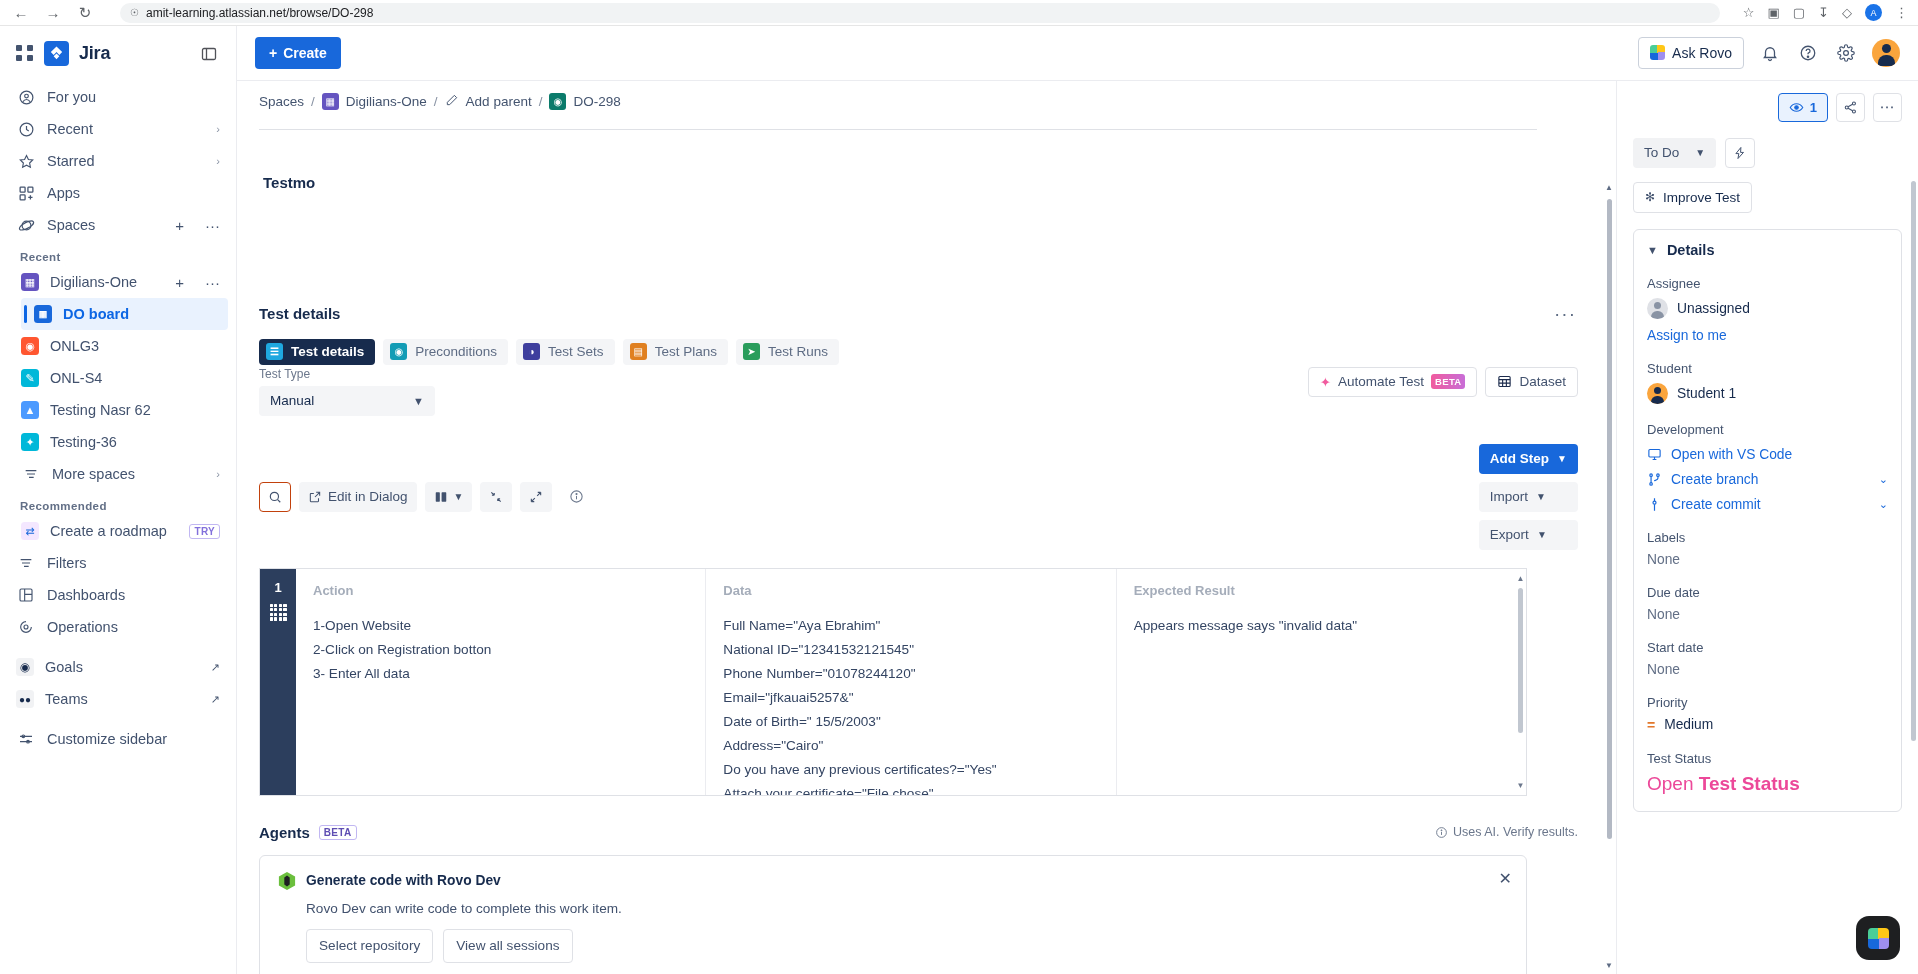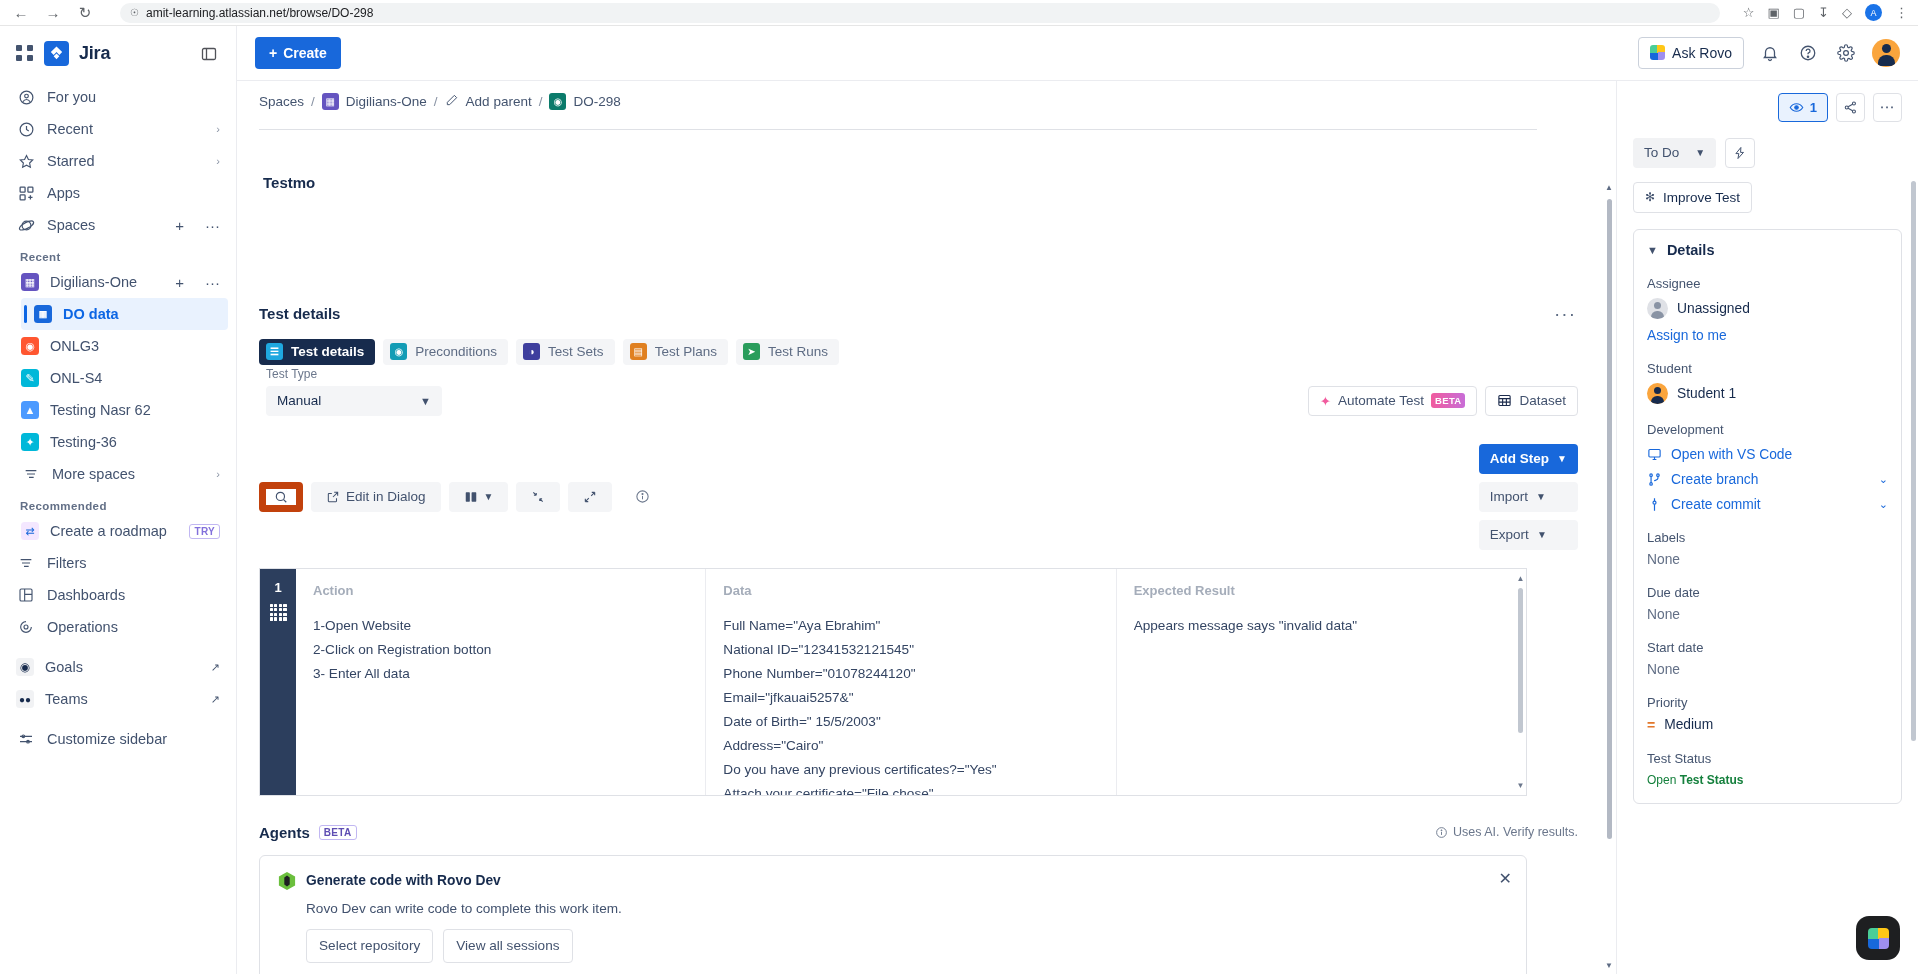--- a/index.html
+++ b/index.html
@@ -133,40 +133,40 @@
   .tab {
     display: flex; align-items: center; gap: 8px; height: 26px; padding: 0 11px 0 7px;
     border-radius: 4px; background: #F4F5F7; font-size: 13.5px; color: #5E6C84; cursor: pointer;
   }
   .tab.active { background: #172B4D; color: #fff; font-weight: 600; }
   .tab-ico { width: 17px; height: 17px; border-radius: 3px; display:flex; align-items:center;
     justify-content:center; font-size: 10px; color: #fff; flex: 0 0 17px;}
 
   .repo-line { text-align: right; font-size: 12.5px; color: #5E6C84; margin-top: 20px; padding-right: 16px; }
 
-  .ttype-row { display: flex; align-items: flex-end; margin-top: 2px; margin-left: 7px; }
+  .ttype-row { display: flex; align-items: flex-start; margin-top: 2px; }
   .ttype-label { font-size: 12px; color: #6B778C; margin-bottom: 5px; }
   .select {
     width: 176px; height: 30px; border: 1px solid transparent; background: #F4F5F7;
     border-radius: 4px; display: flex; align-items: center; padding: 0 10px; font-size: 13.5px;
     color: #172B4D; cursor: pointer;
   }
   .select .chev { margin-left: auto; color: #42526E; font-size: 11px; }
   .ttype-right { margin-left: auto; display: flex; gap: 8px; padding-right: 16px;}
   .ghost-btn {
     height: 30px; border: 1px solid #DFE1E6; background: #fff; border-radius: 4px;
     display: flex; align-items: center; gap: 7px; padding: 0 11px; font-size: 13.5px;
     color: #42526E; cursor: pointer; font-family: inherit;
   }
   .beta-pill { font-size: 9.5px; font-weight: 700; color: #fff; background: linear-gradient(90deg,#F15B9E,#C86DD7);
     border-radius: 3px; padding: 2px 4px; letter-spacing:.3px;}
 
   .tool-row { display: flex; align-items: center; gap: 8px; margin-top: 28px; }
   .icon-btn {
-    height: 30px; min-width: 30px; border: 7px solid #c2410c; background: #fff; border-radius: 4px;
+    height: 30px; min-width: 30px; border: 1px solid #c2410c; background: #fff; border-radius: 4px;
     display: flex; align-items: center; justify-content: center; gap: 6px; padding: 0 8px;
     font-size: 13.5px; color: #42526E; cursor: pointer; font-family: inherit;
   }
   .icon-btn.flat { border-color: transparent; background: #F4F5F7; }
   .icon-btn.plain { border-color: transparent; background: transparent; }
   .tool-right { margin-left: auto; display: flex; gap: 8px; padding-right: 16px; flex-direction: column;}
   .primary-btn {
     height: 30px; background: #1868DB; color: #fff; border: none; border-radius: 4px;
     display: flex; align-items: center; gap: 8px; padding: 0 11px; font-size: 13.5px;
     font-weight: 600; cursor: pointer; font-family: inherit;
@@ -251,21 +251,21 @@
   .av-gray::before { content:''; position:absolute; width:7px;height:7px;border-radius:50%;background:#8993A4; left:7px; top:4px;}
   .av-gray::after { content:''; position:absolute; width:13px;height:8px;border-radius:6px 6px 0 0;background:#8993A4; left:4px; top:13px;}
   .av-orange { width: 21px; height: 21px; border-radius: 50%; background:#FAA53D; position:relative; overflow:hidden;}
   .av-orange::before { content:''; position:absolute; width:7px;height:7px;border-radius:50%;background:#172B4D; left:7px; top:4px;}
   .av-orange::after { content:''; position:absolute; width:13px;height:8px;border-radius:6px 6px 0 0;background:#172B4D; left:4px; top:13px;}
   .link { color: #1868DB; font-size: 13.8px; cursor: pointer; }
   .dev-link { display: flex; align-items: center; gap: 9px; color:#1868DB; font-size: 13.8px;
     margin-top: 10px; cursor: pointer; font-weight: 500;}
   .dev-link .dchev { margin-left: auto; font-size: 11px; }
   .prio-ico { color: #E2772B; font-weight: 900; font-size: 14px; letter-spacing:0; }
-  .ts-line { font-size: 12px; color:#15803d; margin-top: 7px; }
+  .ts-line { font-size: 19px; color:#ec4899; margin-top: 7px; }
   .ts-line b { font-weight: 700; }
 
   .rp-scroll { position: absolute; right: 2px; top: 100px; width: 5px; height: 560px;
     background: #C1C7D0; border-radius: 3px; }
 
   .rovo-fab {
     position: absolute; right: 18px; bottom: 14px; width: 44px; height: 44px; border-radius: 13px;
     background: #1E1F21; display: flex; align-items: center; justify-content: center; cursor: pointer;
   }
   .rovo-fab .rd { width: 21px; height: 21px; border-radius: 4px;
@@ -376,21 +376,21 @@
       <div class="nav-section">Recent</div>
 
       <div class="nav-item nav-sub">
         <span class="sq" style="background:#6554C0">▦</span>
         <span class="lbl">Digilians-One</span>
         <span class="plus">+</span>
         <span class="plus2">···</span>
       </div>
       <div class="nav-item nav-sub active" style="margin-left:13px">
         <span class="sq" style="background:#1868DB;font-size:9px">▦</span>
-        <span class="lbl">DO data</span>
+        <span class="lbl">DO board</span>
       </div>
       <div class="nav-item nav-sub">
         <span class="sq" style="background:#FF5630">◉</span>
         <span class="lbl">ONLG3</span>
       </div>
       <div class="nav-item nav-sub">
         <span class="sq" style="background:#00B8D9">✎</span>
         <span class="lbl">ONL-S4</span>
       </div>
       <div class="nav-item nav-sub">

